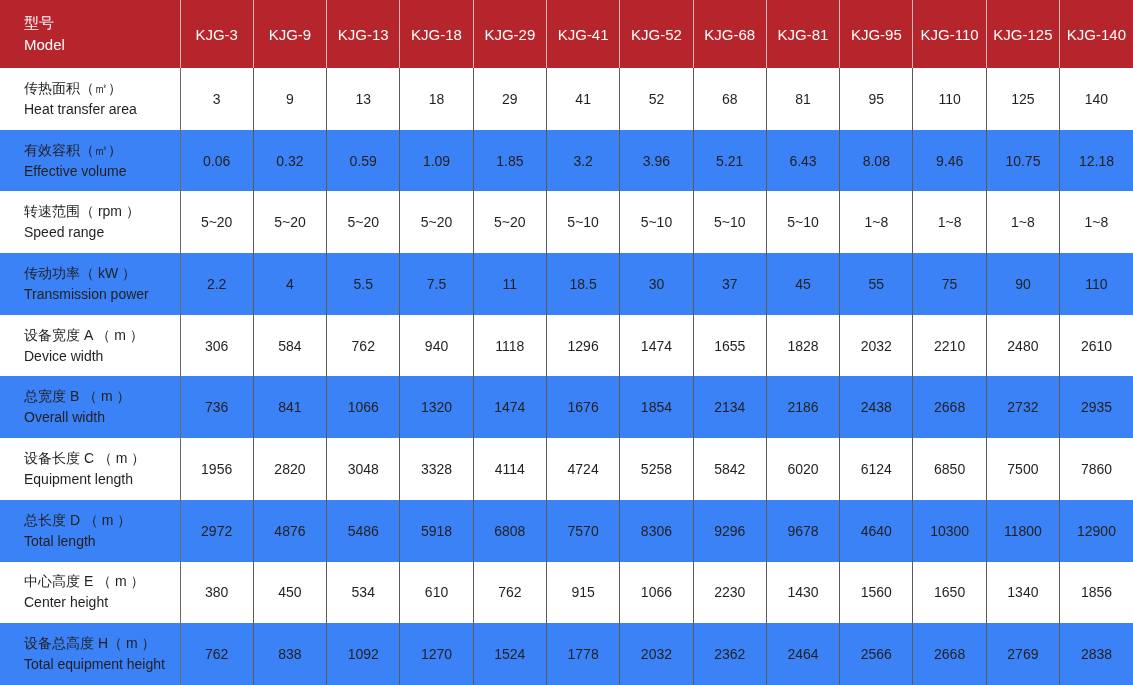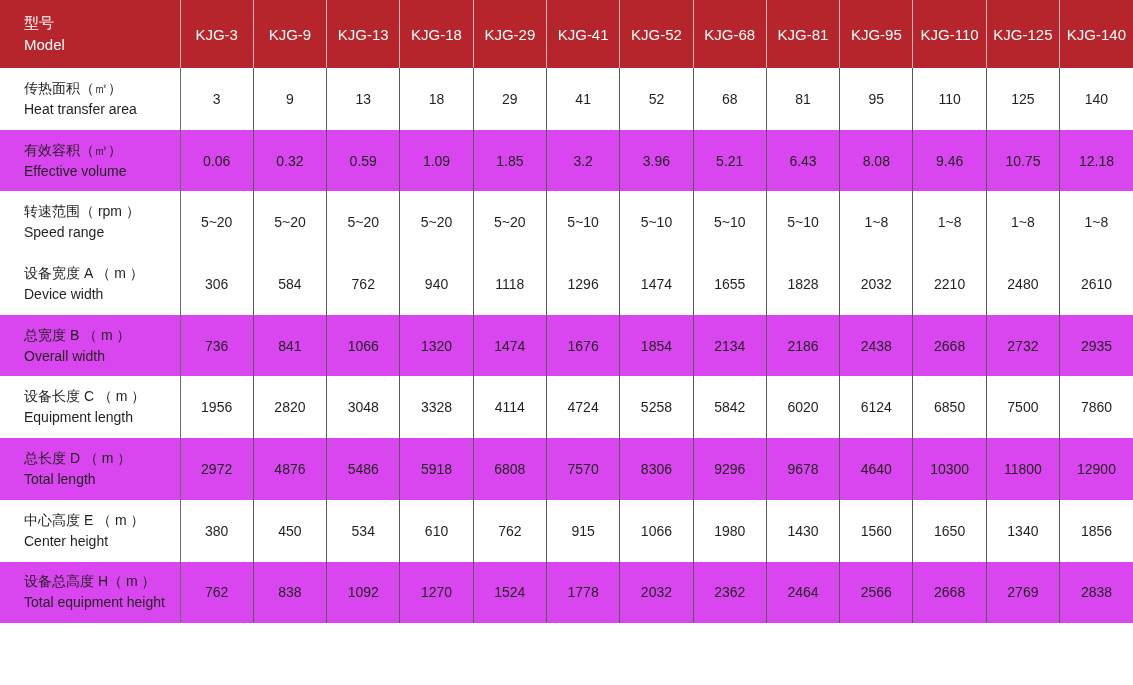--- a/index.html
+++ b/index.html
@@ -47,21 +47,21 @@
     border-right: none;
   }
   .head-cn { display: block; }
   .head-en { display: block; }
 
   
   #spec-table tbody tr {
     background: #ffffff;
   }
   #spec-table tbody tr.alt {
-    background: #d946ef;
+    background: #3b82f6;
     margin-left: 28px;
   }
   #spec-table tbody td {
     height: 61.7px;
     padding: 0;
     margin: 0;
     font-size: 14px;
     text-align: center;
     vertical-align: middle;
     border-right: 1px solid #5a5a5a;
@@ -177,20 +177,39 @@
         <td>5~20</td>
         <td>5~10</td>
         <td>5~10</td>
         <td>5~10</td>
         <td>5~10</td>
         <td>1~8</td>
         <td>1~8</td>
         <td>1~8</td>
         <td class="last-cell">1~8</td>
       </tr>
+      <tr class="alt">
+        <td class="rowlabel">
+          <span class="lab-cn">传动功率（ kW ）</span>
+          <span class="lab-en">Transmission power</span>
+        </td>
+        <td>2.2</td>
+        <td>4</td>
+        <td>5.5</td>
+        <td>7.5</td>
+        <td>11</td>
+        <td>18.5</td>
+        <td>30</td>
+        <td>37</td>
+        <td>45</td>
+        <td>55</td>
+        <td>75</td>
+        <td>90</td>
+        <td class="last-cell">110</td>
+      </tr>
       <tr>
         <td class="rowlabel">
           <span class="lab-cn">设备宽度 A （ m ）</span>
           <span class="lab-en">Device width</span>
         </td>
         <td>306</td>
         <td>584</td>
         <td>762</td>
         <td>940</td>
         <td>1118</td>
@@ -265,21 +284,21 @@
           <span class="lab-cn">中心高度 E （ m ）</span>
           <span class="lab-en">Center height</span>
         </td>
         <td>380</td>
         <td>450</td>
         <td>534</td>
         <td>610</td>
         <td>762</td>
         <td>915</td>
         <td>1066</td>
-        <td>1980</td>
+        <td>2230</td>
         <td>1430</td>
         <td>1560</td>
         <td>1650</td>
         <td>1340</td>
         <td class="last-cell">1856</td>
       </tr>
       <tr class="alt">
         <td class="rowlabel">
           <span class="lab-cn">设备总高度 H（ m ）</span>
           <span class="lab-en">Total equipment height</span>

